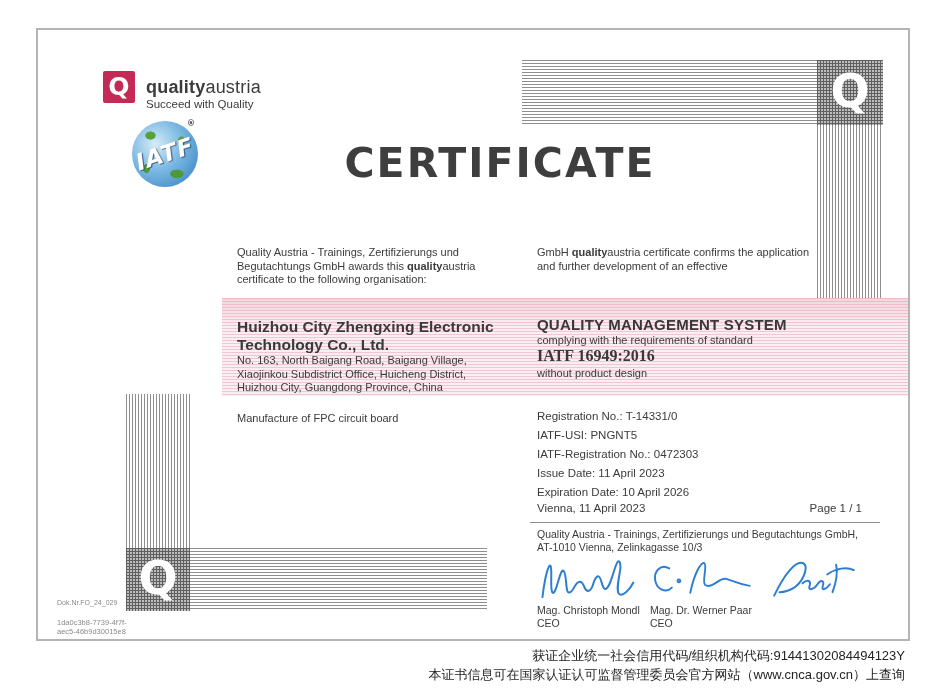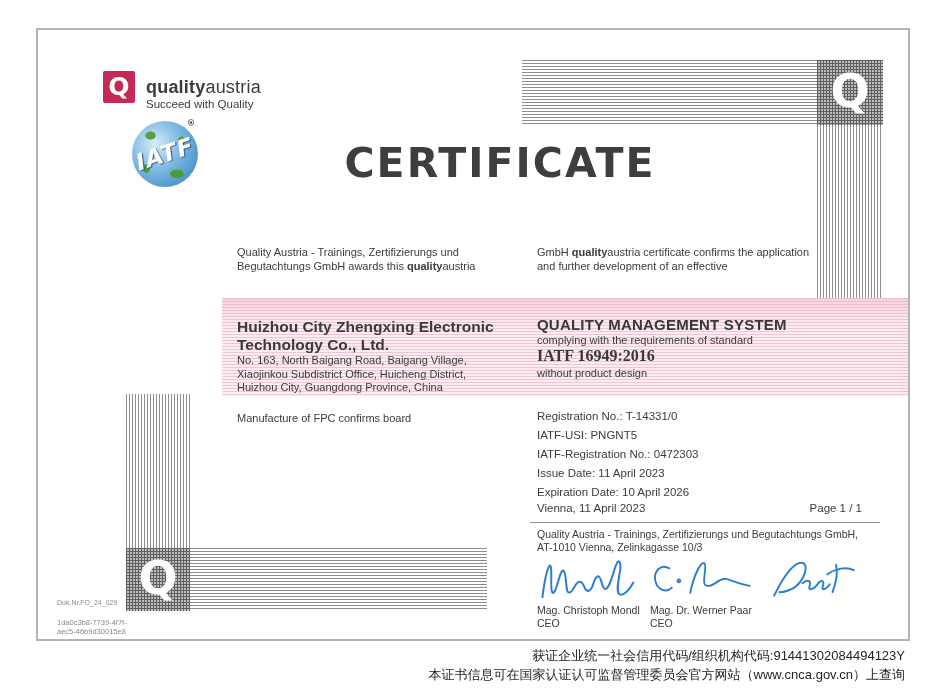--- a/index.html
+++ b/index.html
@@ -146,34 +146,35 @@
   <div class="iatf">
     <span>IATF</span>
     <span class="reg">®</span>
   </div>
 
   <div class="title">CERTIFICATE</div>
 
   <div class="abs col-left small intro-left">
     <div>Quality Austria - Trainings, Zertifizierungs und</div>
     <div><span>Begutachtungs GmbH awards this </span><b>quality</b><span>austria</span></div>
+    <div>certificate to the following organisation:</div>
   </div>
 
   <div class="abs col-left org-name">
     <div>Huizhou City Zhengxing Electronic</div>
     <div>Technology Co., Ltd.</div>
   </div>
 
   <div class="abs col-left small org-address">
     <div>No. 163, North Baigang Road, Baigang Village,</div>
     <div>Xiaojinkou Subdistrict Office, Huicheng District,</div>
     <div>Huizhou City, Guangdong Province, China</div>
   </div>
 
-  <div class="abs col-left small org-scope">Manufacture of FPC confirms board</div>
+  <div class="abs col-left small org-scope">Manufacture of FPC circuit board</div>
 
   <div class="abs col-right small intro-right">
     <div><span>GmbH </span><b>quality</b><span>austria certificate confirms the application</span></div>
     <div>and further development of an effective</div>
   </div>
 
   <div class="abs col-right qms-head">QUALITY MANAGEMENT SYSTEM</div>
   <div class="abs col-right small qms-sub">complying with the requirements of standard</div>
   <div class="abs col-right qms-std">IATF 16949:2016</div>
   <div class="abs col-right small qms-note">without product design</div>

